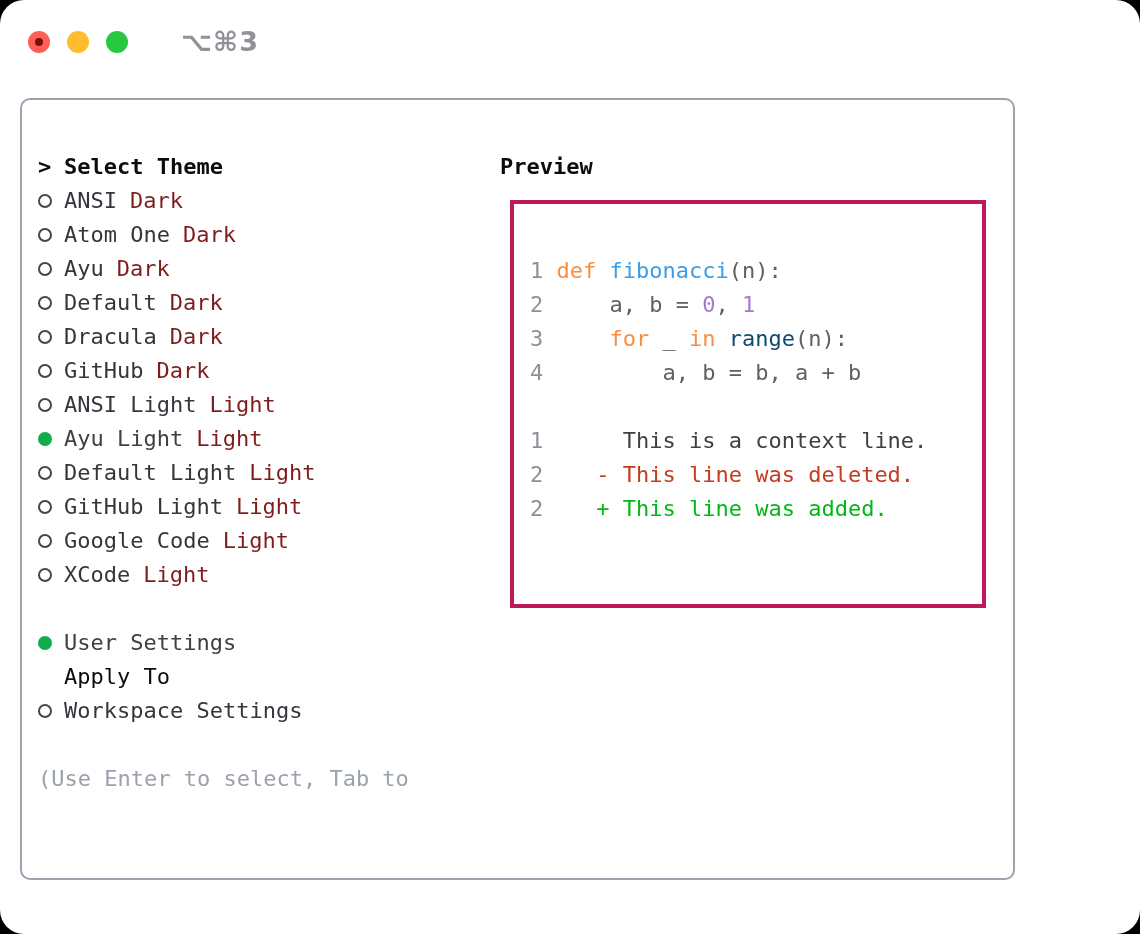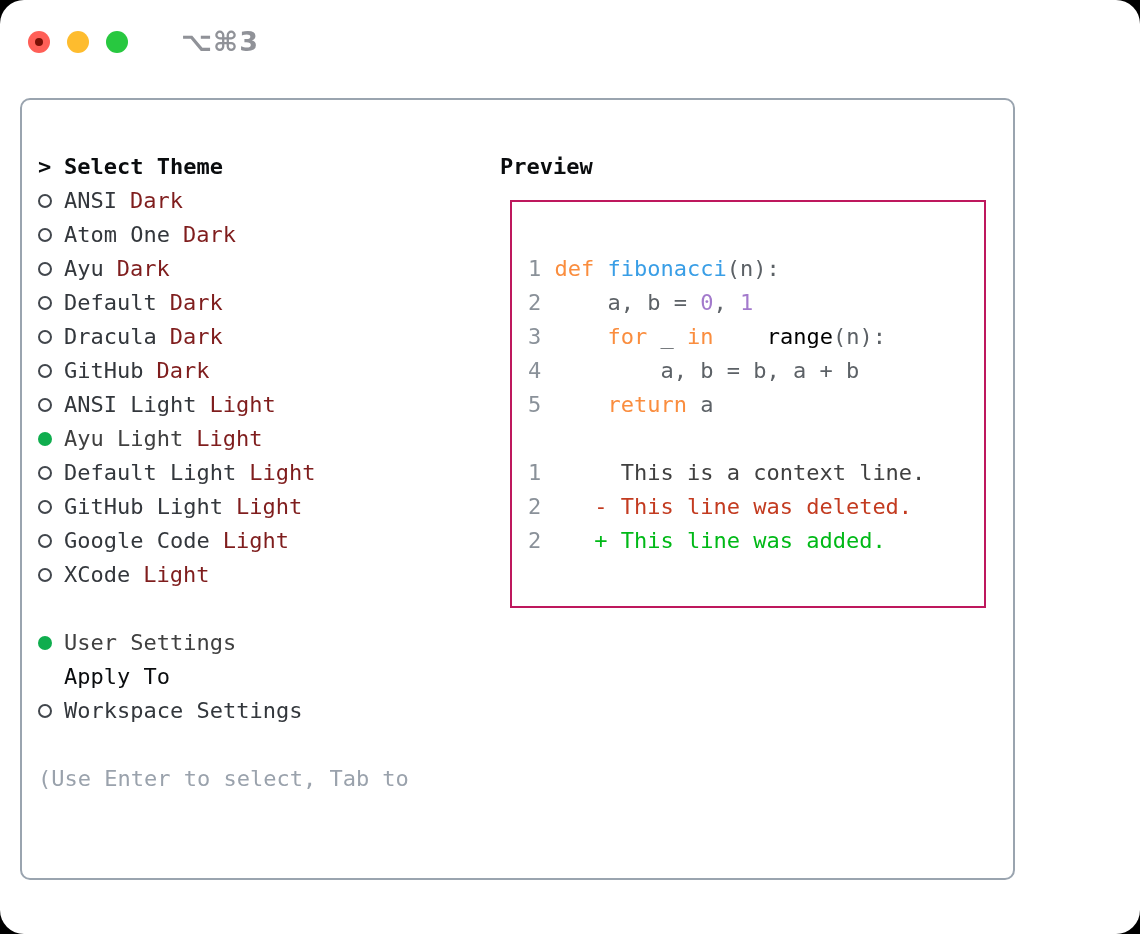--- a/index.html
+++ b/index.html
@@ -46,31 +46,31 @@
   .help{color:#9aa2ac;}
   .spacer{height:34px;}
   
   .preview-title{
     position:absolute;left:478px;top:50px;height:34px;line-height:34px;
     font-size:22px;font-weight:bold;color:#0a0c0e;text-align:right;
   }
   .preview-box{
     position:absolute;left:488px;top:100px;
     width:476px;height:408px;box-sizing:border-box;
-    border:2px solid #be185d;
+    border:4px solid #be185d;
     padding:50px 0 16px 16px;
     overflow:hidden;
   }
   .cline{height:34px;line-height:34px;white-space:pre;font-size:22px;}
   .gutter{color:#8a9199;}
   .tok-plain{color:#5c6166;}
   .tok-keyword{color:#fa8d3e;}
   .tok-function{color:#399ee6;}
   .tok-constant{color:#a37acc;}
-  .tok-call{color:#000000;margin-left:40px;}
+  .tok-call{color:#0c4a6e;}
   .tok-context{color:#404040;}
   .tok-deleted{color:#c33b20;}
   .tok-added{color:#00b917;}
 </style>
 </head>
 <body>
 
 <div class="window">
 
   <div class="titlebar">
@@ -103,21 +103,20 @@
         <div class="row"><span class="cell"><span class="circle"></span></span><span class="name">Workspace Settings</span></div>
         <div class="spacer"></div>
         <div class="row help">(Use Enter to select, Tab to</div>
       </div>
     <div class="preview-title">Preview</div>
     <div class="preview-box" id="preview-box">
         <div class="cline"><span class="gutter">1</span><span class="tok-plain"> </span><span class="tok-keyword">def</span><span class="tok-plain"> </span><span class="tok-function">fibonacci</span><span class="tok-plain">(n):</span></div>
         <div class="cline"><span class="gutter">2</span><span class="tok-plain">     a, b = </span><span class="tok-constant">0</span><span class="tok-plain">, </span><span class="tok-constant">1</span></div>
         <div class="cline"><span class="gutter">3</span><span class="tok-plain">     </span><span class="tok-keyword">for</span><span class="tok-plain"> _ </span><span class="tok-keyword">in</span><span class="tok-plain"> </span><span class="tok-call">range</span><span class="tok-plain">(n):</span></div>
         <div class="cline"><span class="gutter">4</span><span class="tok-plain">         a, b = b, a + b</span></div>
-        <div class="cline"><span class="gutter">5</span><span class="tok-plain">     </span><span class="tok-keyword">return</span><span class="tok-plain"> a</span></div>
         <div class="spacer"></div>
         <div class="cline"><span class="gutter">1</span><span class="tok-context">      This is a context line.</span></div>
         <div class="cline"><span class="gutter">2</span><span class="tok-deleted">    - This line was deleted.</span></div>
         <div class="cline"><span class="gutter">2</span><span class="tok-added">    + This line was added.</span></div>
       </div>
   </div>
 
 </div>
 
 </body></html>

